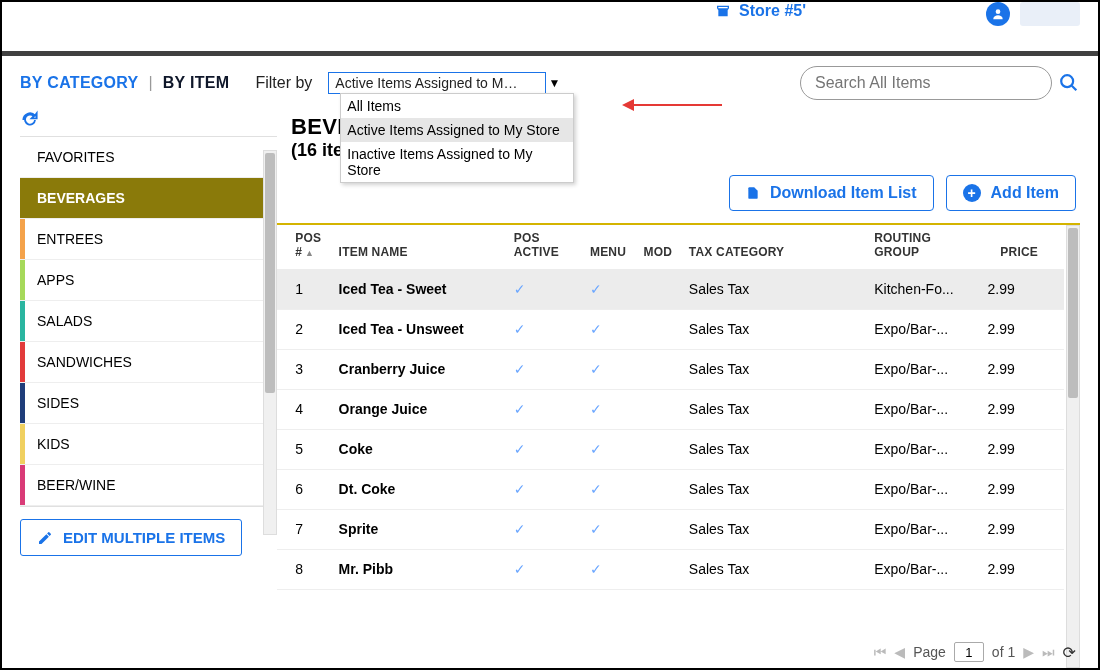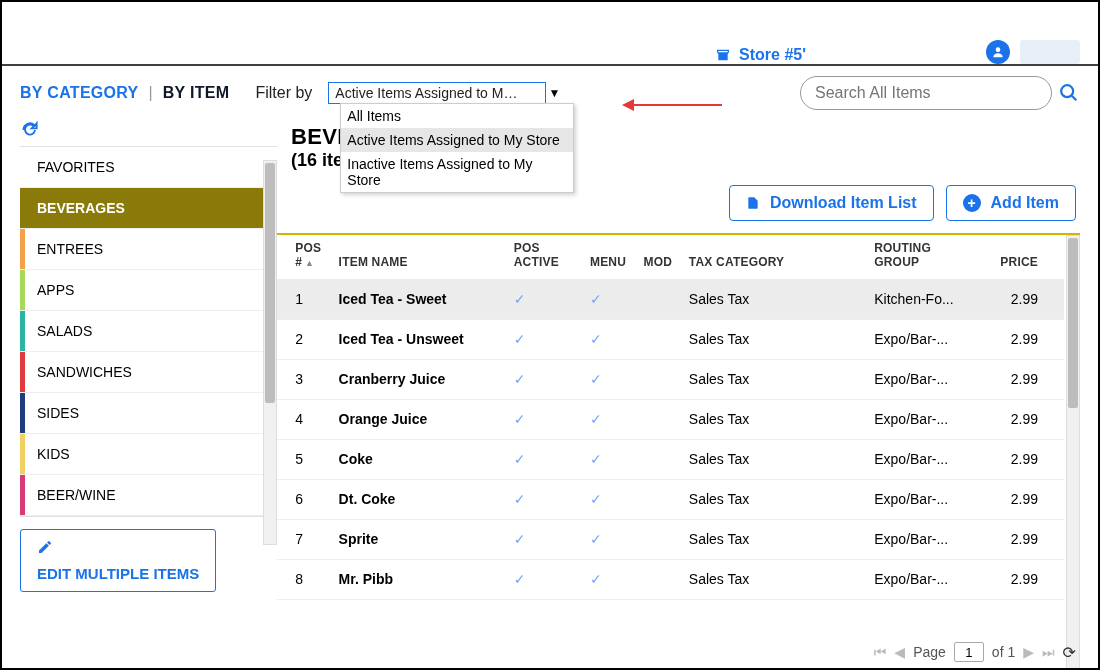--- a/index.html
+++ b/index.html
@@ -1,18 +1,18 @@
 <!DOCTYPE html>
 <html><head>
 <meta charset="utf-8">
 <style>
 * { box-sizing: border-box; margin: 0; padding: 0; font-family: Arial, Helvetica, sans-serif; }
 body { width: 1100px; height: 670px; border: 2px solid #000; background: #fff; position: relative; overflow: hidden; }
 
-.topbar { height: 64px; border-bottom: 2px solid #404040; display: flex; align-items: flex-end; justify-content: flex-end; padding: 0 18px; gap: 10px; }
+.topbar { height: 54px; border-bottom: 5px solid #404040; display: flex; align-items: flex-start; justify-content: flex-end; padding: 0 18px; gap: 10px; }
 .store-chip { display: flex; align-items: center; gap: 8px; color: #1a73e8; font-weight: 600; font-size: 16px; margin-right: 170px; }
 .avatar { width: 24px; height: 24px; background: #1a73e8; border-radius: 50%; display: inline-flex; align-items: center; justify-content: center; color: #fff; font-size: 14px; }
 .avatar-bar { width: 60px; height: 24px; background: #e9eff8; border-radius: 3px; }
 
 .controls { display: flex; align-items: center; padding: 10px 18px 0 18px; gap: 16px; }
 .tab-link { font-weight: 700; font-size: 16px; color: #0f172a; letter-spacing: .3px; }
 .tab-link.active { color: #1a73e8; }
 .tab-sep { color: #999; margin: 0 -6px; }
 .filter-label { font-size: 16px; color: #222; margin-left: 10px; }
 
@@ -42,40 +42,40 @@
 
 .sidebar { width: 275px; padding: 10px 0 10px 18px; position: relative; }
 .refresh-row { text-align: right; padding-right: 14px; color: #1a73e8; }
 .cat-list { border-top: 1px solid #e0e0e0; margin-top: 6px; max-height: 400px; overflow: hidden; border-bottom: 1px solid #e0e0e0; }
 .cat-item { display:flex; align-items:center; height:41px; border-bottom:1px solid #eee; font-size:14px; position:relative; cursor:pointer; }
 .cat-item .stripe { width:5px; height:100%; flex:0 0 5px; margin-right:12px; }
 .cat-item.selected { background:#8a7a0a; color:#fff; font-weight:600; }
 .cat-item.selected .stripe { background:#8a7a0a; }
 .cat-scroll { position:absolute; right:0; top:50px; width:14px; height:385px; background:#f0f0f0; border:1px solid #ddd; }
 .cat-thumb { position:absolute; left:1px; width:10px; background:#bdbdbd; border-radius:2px; }
-.edit-multi { margin-top:12px; display:inline-flex; align-items:flex-start; gap:10px; border:1.5px solid #1a73e8; color:#1a73e8; font-weight:700; padding:9px 16px; border-radius:3px; font-size:15px; cursor:pointer;flex-direction:column; }
+.edit-multi { margin-top:12px; display:inline-flex; align-items:flex-end; gap:10px; border:1.5px solid #1a73e8; color:#1a73e8; font-weight:700; padding:9px 16px; border-radius:3px; font-size:15px; cursor:pointer; }
 
 .content { flex:1; padding: 0 18px 0 0; display:flex; flex-direction:column; }
 .heading { padding: 14px 0 6px 14px; }
 .heading h2 { font-size:22px; font-weight:700; letter-spacing:.3px; }
 .heading .sub { font-size:18px; font-weight:600; }
 
 .actions { display:flex; justify-content:flex-end; gap:12px; padding:8px 4px 12px 0; }
 .btn-outline { display:inline-flex; align-items:center; gap:10px; border:1.5px solid #1a73e8; color:#1a73e8; font-weight:600; padding:8px 16px; border-radius:4px; font-size:16px; cursor:pointer; background:#fff; }
 .plus-circle { width:18px; height:18px; border-radius:50%; background:#1a73e8; color:#fff; display:inline-flex; align-items:center; justify-content:center; font-size:14px; font-weight:700; }
 
 .table-wrap { position:relative; flex:1; overflow:hidden; border-top:2px solid #d4b400; }
 table { width: calc(100% - 16px); border-collapse:collapse; }
 thead th { text-align:left; font-size:12px; font-weight:700; color:#333; padding:6px 6px 10px 6px; vertical-align:bottom; letter-spacing:.2px; }
 thead th.sort::after { content:" ▲"; font-size:9px; color:#888; }
 tbody tr { height:40px; border-bottom:1px solid #eee; }
 tbody tr.sel { background:#ececec; }
 tbody td { font-size:14px; padding:0 6px; }
 tbody td.bold { font-weight:600; }
-tbody td.right { text-align:right; padding-right:26px; }
+tbody td.right { padding-right:26px; }
 .row-stripe { width:5px; background:#8a7a0a; display:block; height:100%; }
 .chk { color:#6aa6ff; font-size:14px; }
 .table-scroll { position:absolute; right:0; top:0; width:14px; bottom:0; background:#f0f0f0; border:1px solid #ddd; }
 
 .pager { position:absolute; bottom:6px; right:22px; display:flex; align-items:center; gap:8px; font-size:14px; color:#555; }
 .pager .nav { color:#bbb; cursor:pointer; font-size:14px; }
 .pager input { width:30px; height:20px; text-align:center; border:1px solid #aaa; border-radius:2px; font-size:13px; }
 .pager .refresh { color:#333; font-size:16px; cursor:pointer; }
 
 svg { display:block; }

